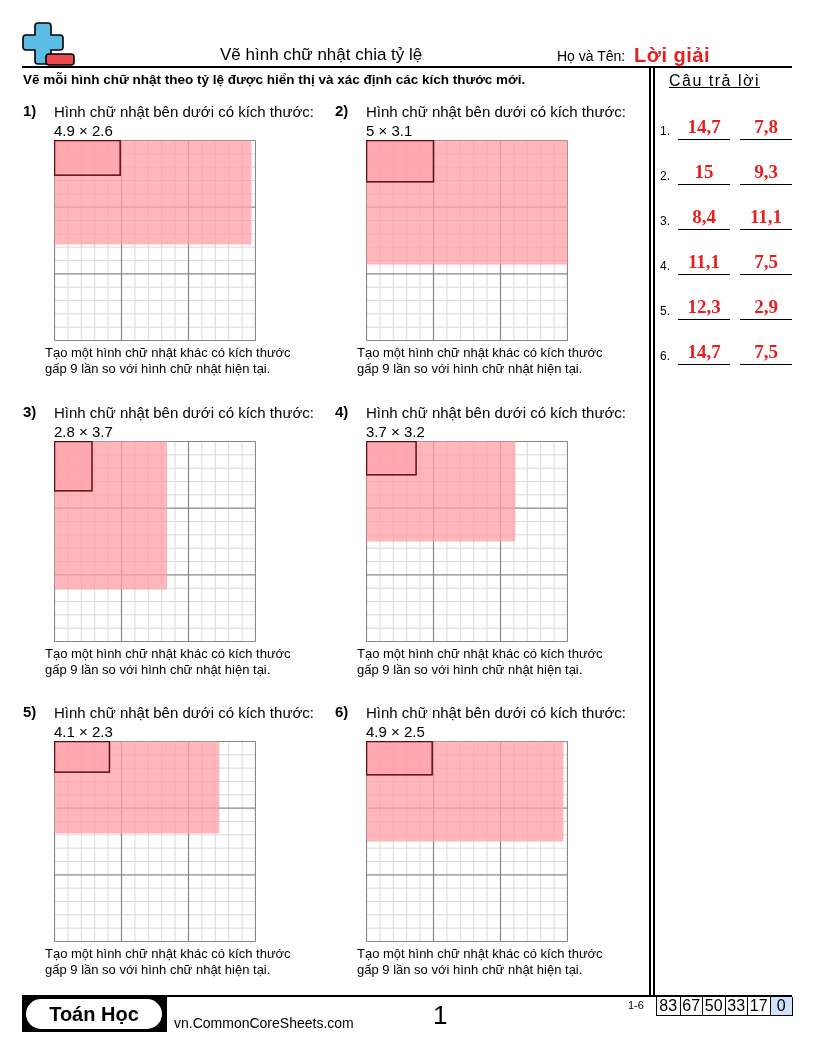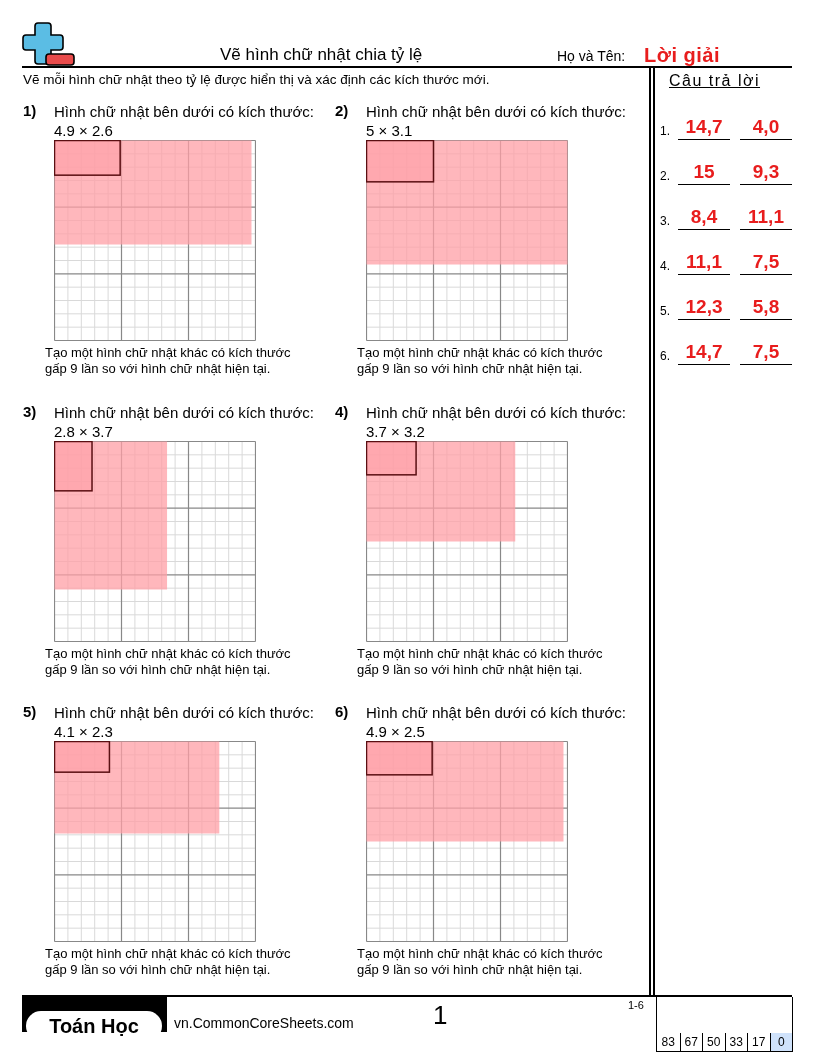--- a/index.html
+++ b/index.html
@@ -3,52 +3,52 @@
 <meta charset="utf-8">
 <style>
   * { box-sizing: border-box; margin: 0; padding: 0; }
   html, body { width: 816px; height: 1056px; background: #fff; overflow: hidden; }
   body { position: relative; font-family: "Liberation Sans", sans-serif; color: #000; }
 
   .logo { position: absolute; left: 22px; top: 22px; width: 58px; height: 44px; }
   .title { position: absolute; left: 0; width: 656px; top: 45px; text-align: center; font-size: 17px; padding-left: 0px; }
   .title span { position: absolute; left: 220px; }
   .name-label { position: absolute; left: 557px; top: 48px; font-size: 14px; }
-  .name-value { position: absolute; left: 634px; top: 44px; font-size: 20px; font-weight: bold; color: #e81d1d; letter-spacing: 0.5px; margin-left: 10px; }
+  .name-value { position: absolute; left: 634px; top: 44px; font-size: 20px; font-weight: bold; color: #e81d1d; letter-spacing: 0.5px; }
   .header-line { position: absolute; left: 22px; width: 770px; top: 66px; height: 2px; background: #000; }
 
-  .instructions { position: absolute; left: 23px; top: 72px; font-size: 13.5px; font-weight: normal; }
+  .instructions { position: absolute; left: 23px; top: 72px; font-size: 13.5px; font-weight: bold; }
 
   .vline1 { position: absolute; left: 649px; top: 67px; width: 2px; height: 930px; background: #000; }
   .vline2 { position: absolute; left: 653px; top: 67px; width: 2px; height: 930px; background: #000; }
 
   .answers-title { position: absolute; left: 669px; top: 72px; font-size: 16px; font-weight: normal; text-decoration: underline; letter-spacing: 1.5px; }
   .ans-row { position: absolute; left: 660px; width: 140px; height: 30px; }
   .ans-num { position: absolute; left: 0; bottom: 2px; font-size: 12px; }
-  .ans-blank { position: absolute; bottom: 0; width: 52px; border-bottom: 1.5px solid #000; text-align: center; font-size: 19px; font-weight: bold; color: #e81d1d; line-height: 24px; }
+  .ans-blank { position: absolute; bottom: 0; width: 52px; border-bottom: 1.5px solid #000; text-align: center; font-size: 19px; font-weight: bold; color: #e81d1d; line-height: 24px; font-family: Liberation Serif, serif; }
   .ans-blank.a { left: 18px; }
   .ans-blank.b { left: 80px; }
 
   .problem { position: absolute; width: 300px; }
   .p-num { position: absolute; left: 0; top: 0; font-size: 15px; font-weight: bold; }
   .p-q { position: absolute; left: 31px; top: 0; font-size: 15px; white-space: nowrap; line-height: 19px; }
   .p-dims { position: absolute; left: 31px; top: 19px; font-size: 15px; line-height: 19px; }
   .p-inst { position: absolute; left: 22px; top: 243px; font-size: 13px; line-height: 16px; width: 270px; }
 
   .grid { position: absolute; left: 31px; top: 38px; width: 201px; height: 200px; }
   .grid svg { display: block; }
 
   .footer-line { position: absolute; left: 22px; width: 770px; top: 995px; height: 2px; background: #000; }
   .footer-black { position: absolute; left: 22px; top: 997px; width: 145px; height: 35px; background: #000; }
-  .footer-pill { position: absolute; left: 26px; top: 999px; width: 136px; height: 30px; background: #fff; border-radius: 15px; text-align: center; font-size: 20px; font-weight: bold; line-height: 30px; margin-top: 12px; }
+  .footer-pill { position: absolute; left: 26px; top: 999px; width: 136px; height: 30px; background: #fff; border-radius: 15px; text-align: center; font-size: 20px; font-weight: bold; line-height: 30px; }
   .footer-site { position: absolute; left: 174px; top: 1015px; font-size: 14px; }
   .footer-page { position: absolute; left: 433px; top: 1000px; font-size: 26px; }
   .footer-range { position: absolute; left: 628px; top: 999px; font-size: 11px; }
   .score-table { position: absolute; left: 656px; top: 997px; display: flex; border: 1px solid #000; border-top: none; }
-  .score-cell { width: 22.5px; height: 18px; border-left: 1px solid #000; font-size: 12px; text-align: center; line-height: 18px; margin-top: 36px; }
+  .score-cell { width: 22.5px; height: 18px; border-left: 1px solid #000; font-size: 16px; text-align: center; line-height: 18px; }
   .score-cell:first-child { border-left: none; }
   .score-cell.hl { background: #cfe2fb; }
 </style>
 </head>
 <body>
 
 <svg class="logo" viewBox="0 0 58 44">
   <path d="M16 1 h10 a3 3 0 0 1 3 3 v9 h9 a3 3 0 0 1 3 3 v9 a3 3 0 0 1 -3 3 h-9 v11 a3 3 0 0 1 -3 3 h-10 a3 3 0 0 1 -3 -3 v-11 h-9 a3 3 0 0 1 -3 -3 v-9 a3 3 0 0 1 3 -3 h9 v-9 a3 3 0 0 1 3 -3 z" fill="#5bbde4" stroke="#000" stroke-width="1.6"></path>
   <rect x="24" y="32" width="28" height="11" rx="3" fill="#e94b4b" stroke="#000" stroke-width="1.6"></rect>
 </svg>
@@ -62,41 +62,41 @@
 <div class="instructions">Vẽ mỗi hình chữ nhật theo tỷ lệ được hiển thị và xác định các kích thước mới.</div>
 
 <div class="vline1"></div>
 <div class="vline2"></div>
 
 <div class="answers-title">Câu trả lời</div>
 <div id="answers">
     <div class="ans-row" style="top: 110px;">
       <span class="ans-num">1.</span>
       <span class="ans-blank a">14,7</span>
-      <span class="ans-blank b">4,0</span>
+      <span class="ans-blank b">7,8</span>
     </div>
     <div class="ans-row" style="top: 155px;">
       <span class="ans-num">2.</span>
       <span class="ans-blank a">15</span>
       <span class="ans-blank b">9,3</span>
     </div>
     <div class="ans-row" style="top: 200px;">
       <span class="ans-num">3.</span>
       <span class="ans-blank a">8,4</span>
       <span class="ans-blank b">11,1</span>
     </div>
     <div class="ans-row" style="top: 245px;">
       <span class="ans-num">4.</span>
       <span class="ans-blank a">11,1</span>
       <span class="ans-blank b">7,5</span>
     </div>
     <div class="ans-row" style="top: 290px;">
       <span class="ans-num">5.</span>
       <span class="ans-blank a">12,3</span>
-      <span class="ans-blank b">5,8</span>
+      <span class="ans-blank b">2,9</span>
     </div>
     <div class="ans-row" style="top: 335px;">
       <span class="ans-num">6.</span>
       <span class="ans-blank a">14,7</span>
       <span class="ans-blank b">7,5</span>
     </div>
   </div>
 
 <div id="problems">
     <div class="problem" style="left: 23px; top: 102px; height: 300px;">

